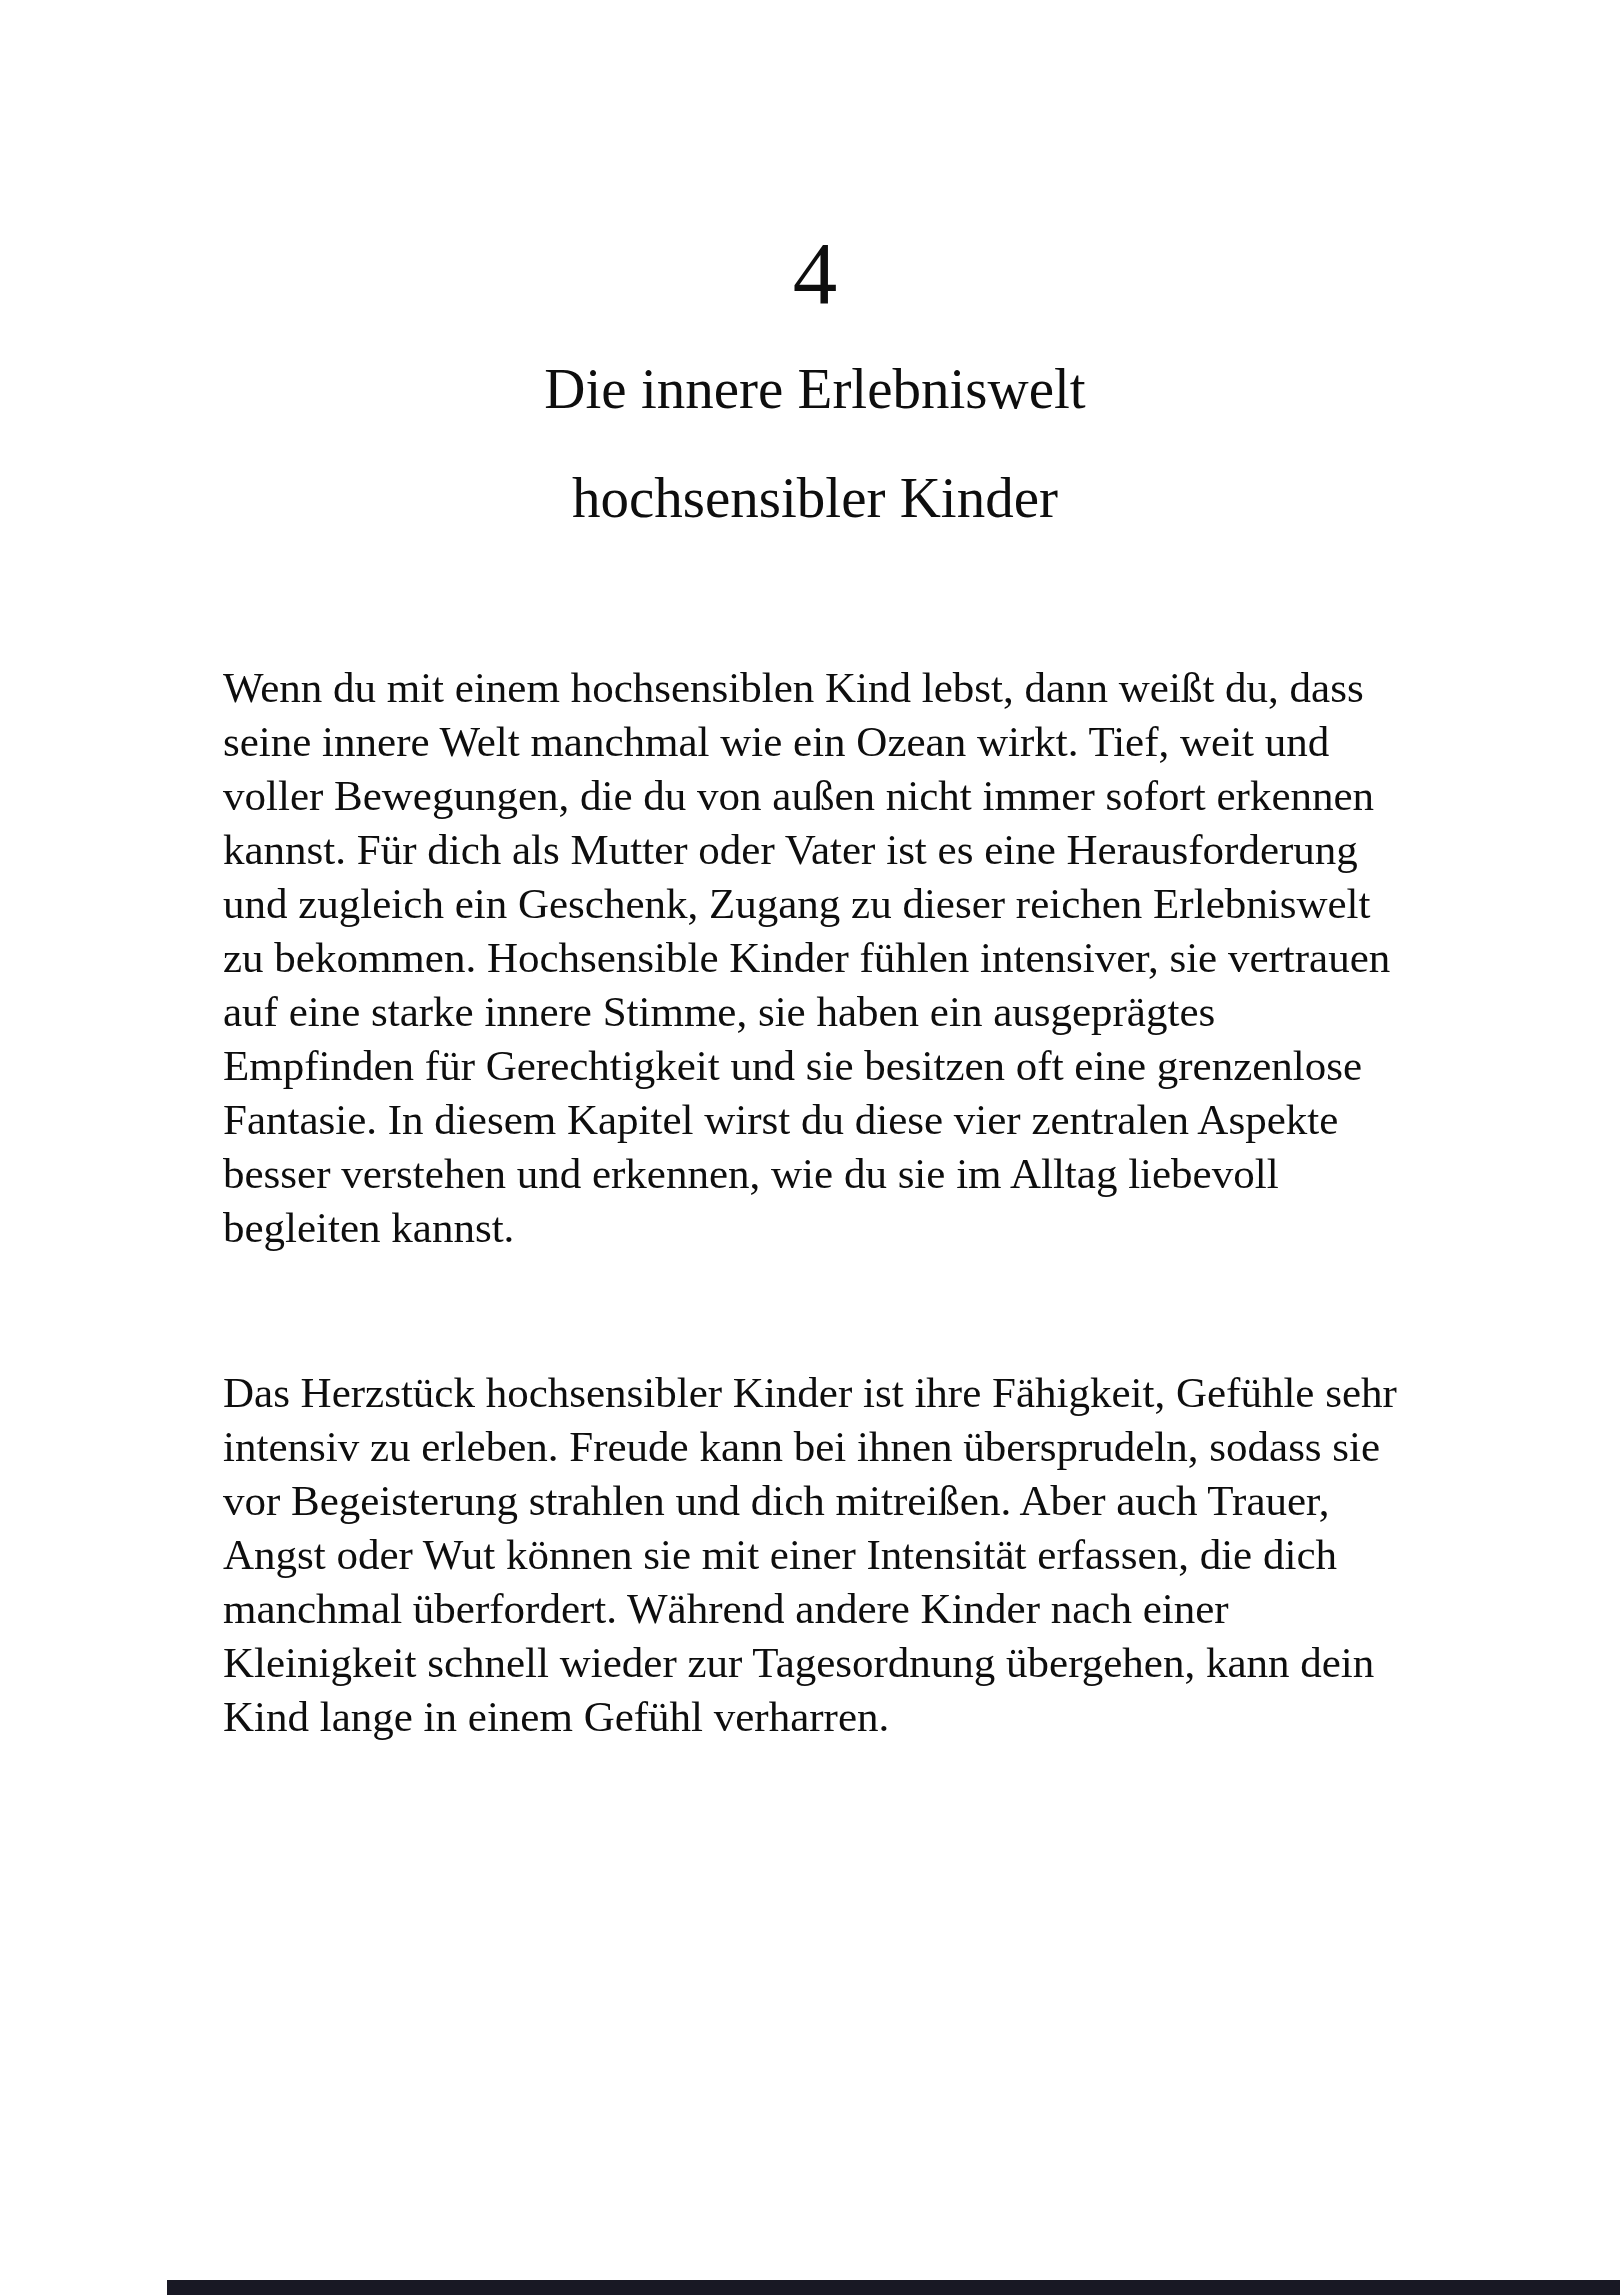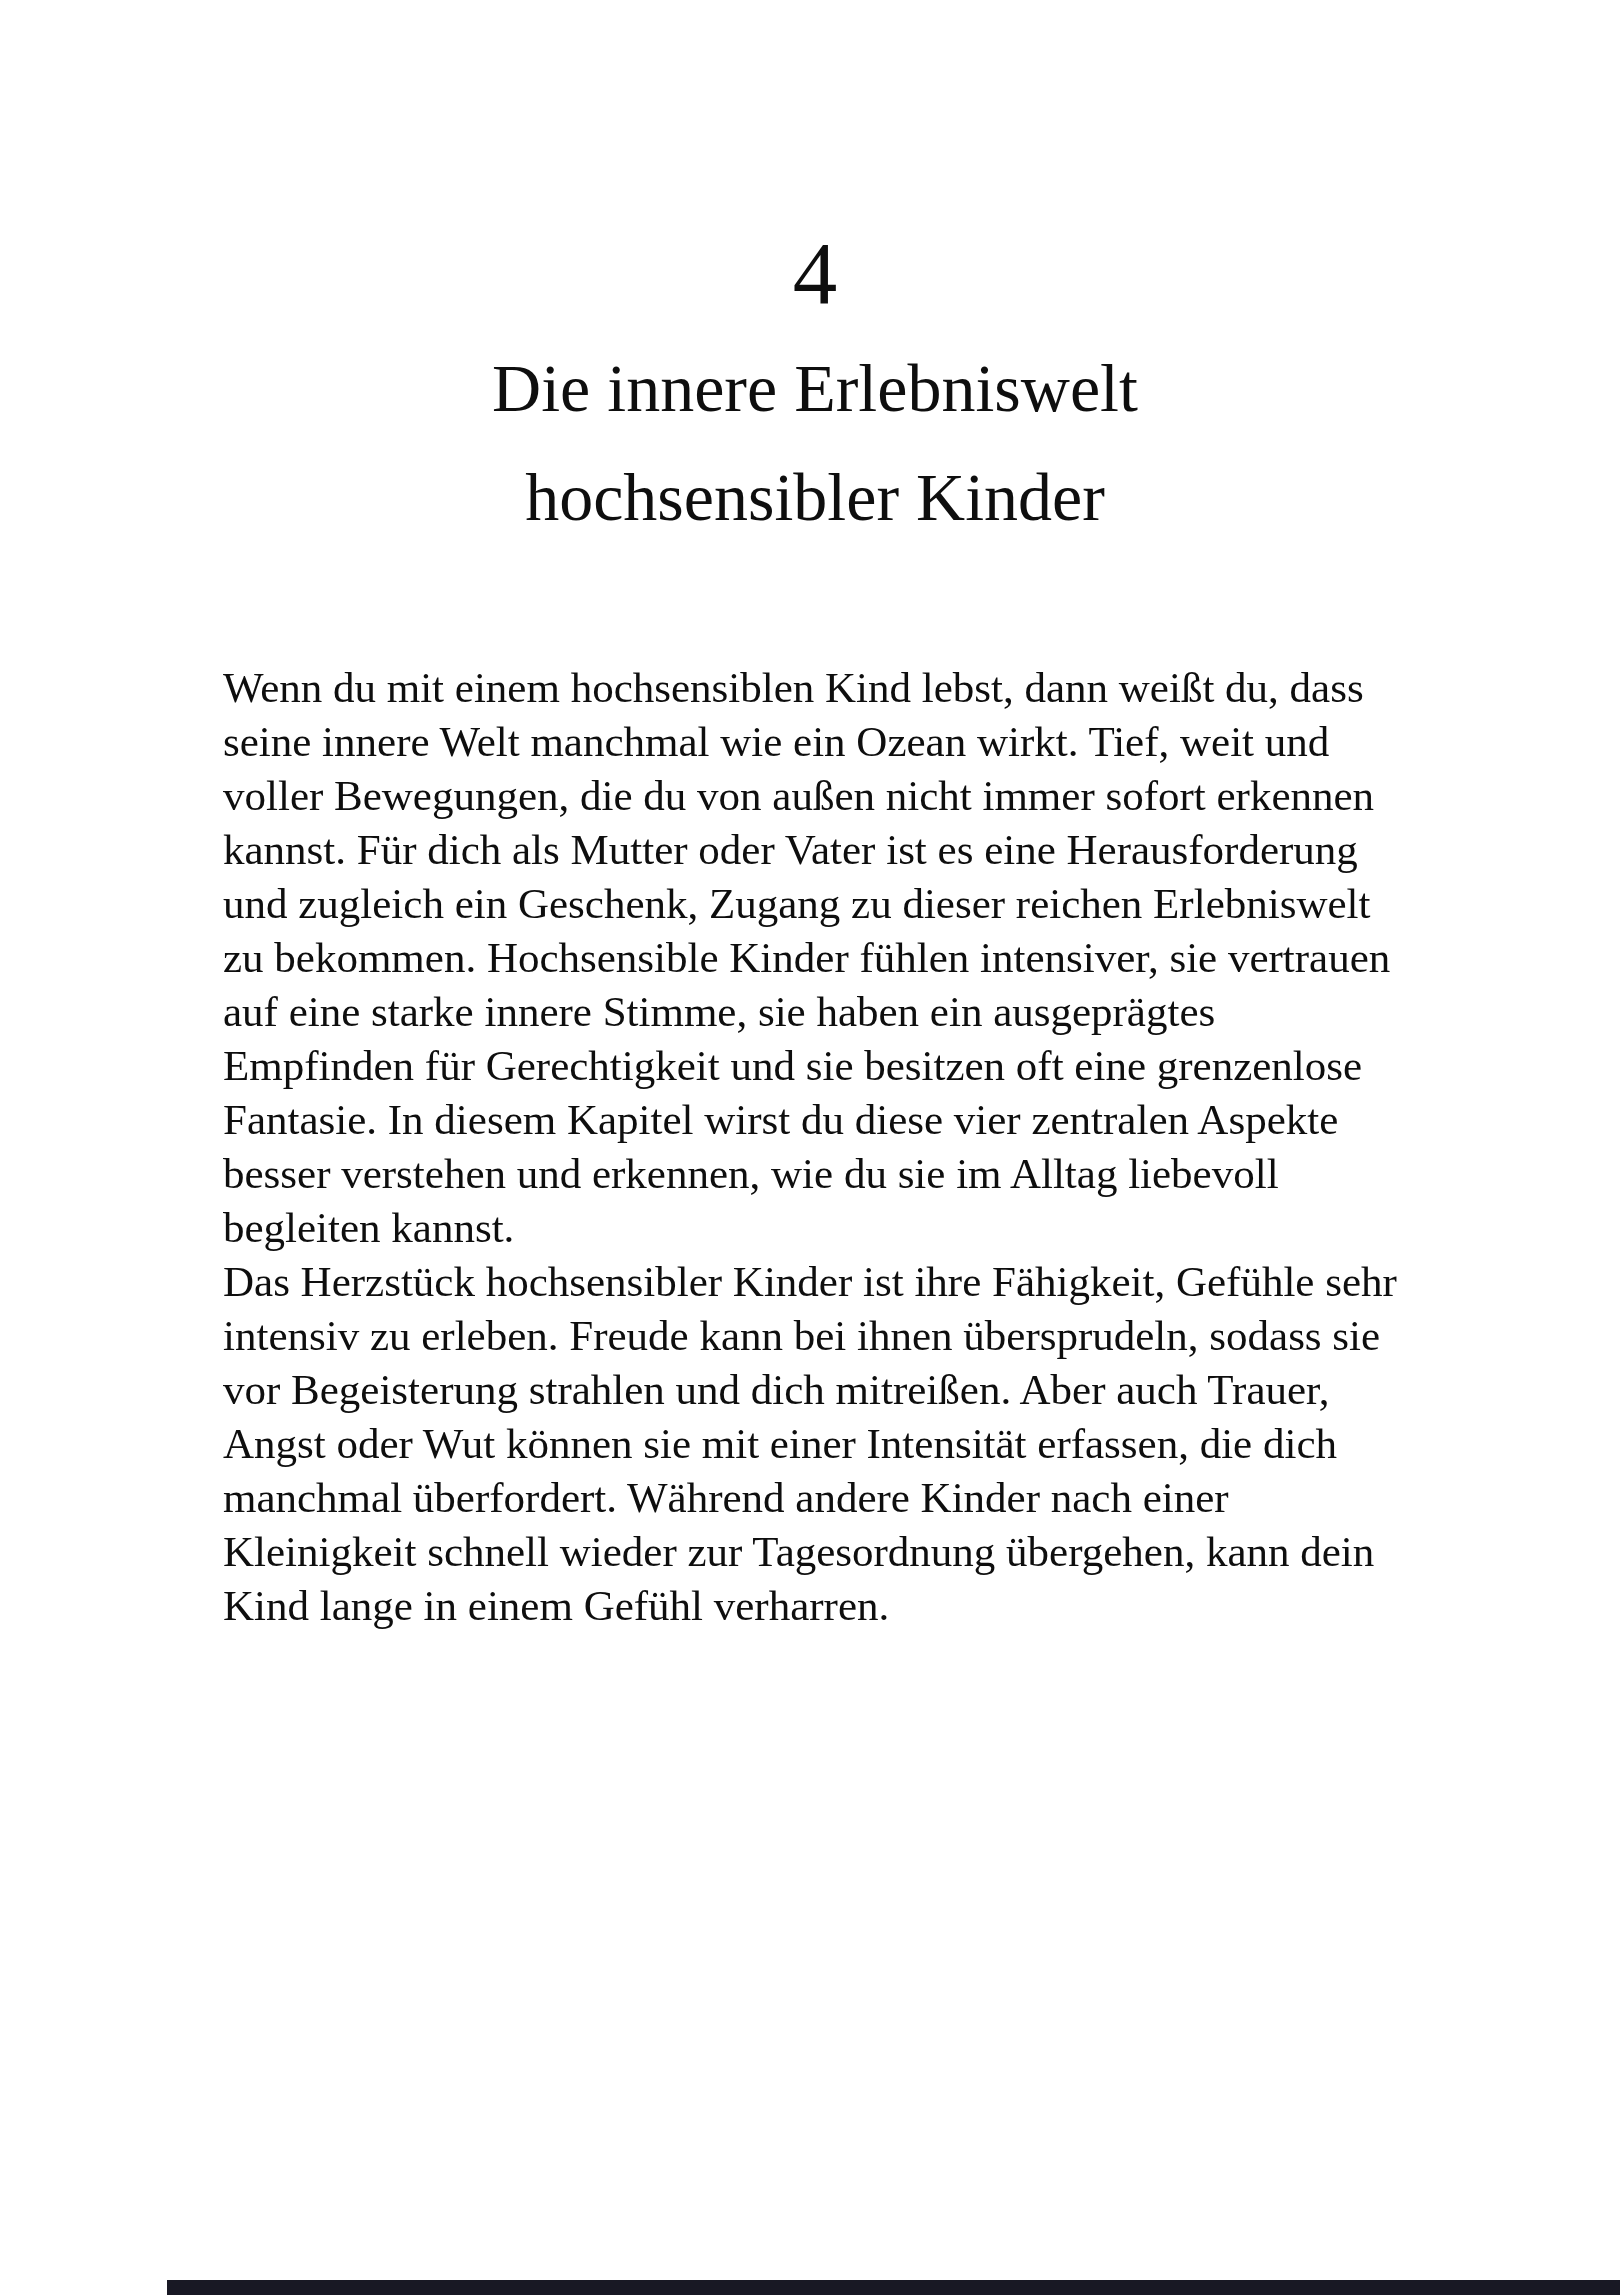--- a/index.html
+++ b/index.html
@@ -22,21 +22,21 @@
   }
   .chapter-number {
     text-align: center;
     font-size: 89px;
     line-height: 101px;
     font-weight: 400;
     margin: 0;
   }
   .chapter-title {
     text-align: center;
-    font-size: 68px;
+    font-size: 57px;
     line-height: 109px;
     font-weight: 400;
     margin: 9.5px 0 0 0;
   }
   .title-line {
     display: block;
   }
   .body-para {
     font-size: 43px;
     line-height: 54px;
@@ -47,20 +47,21 @@
     margin-top: 109px;
   }
   .section-heading {
     font-size: 55px;
     line-height: 65px;
     font-weight: 400;
     margin: 111px 0 0 0;
     text-align: left;
   }
   .after-heading {
+    margin-top: 111px;
   }
   .para-gap {
     margin-top: 82px;
   }
   .bottom-bar {
     position: absolute;
     left: 167px;
     right: 0;
     bottom: 0;
     height: 15px;

